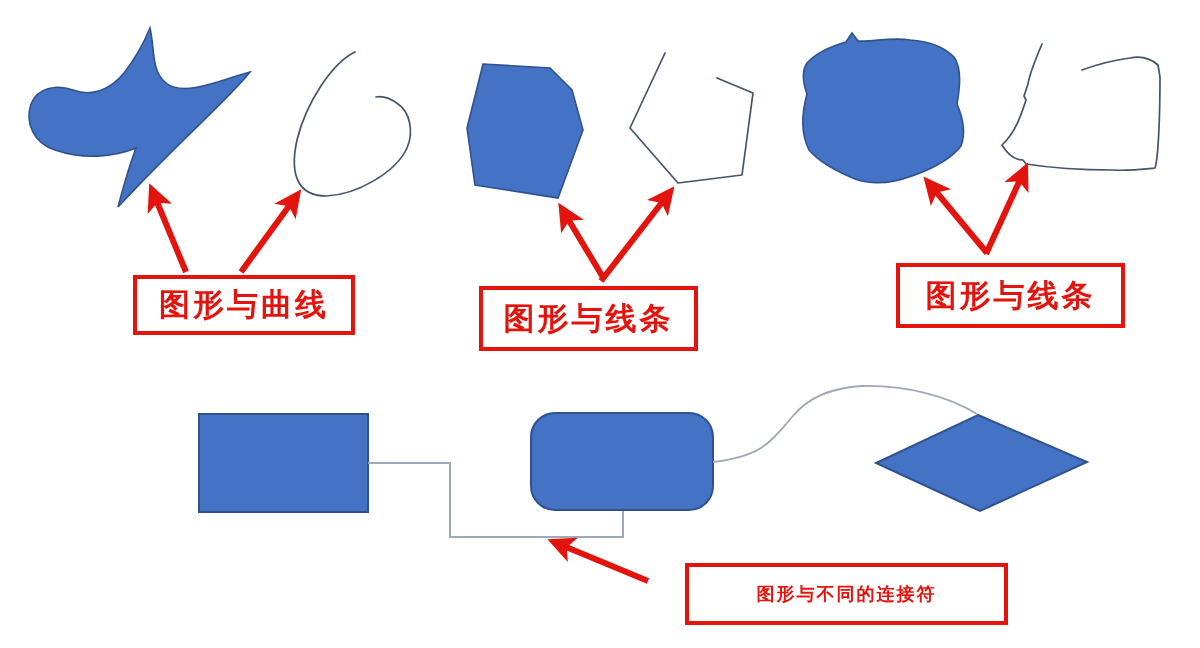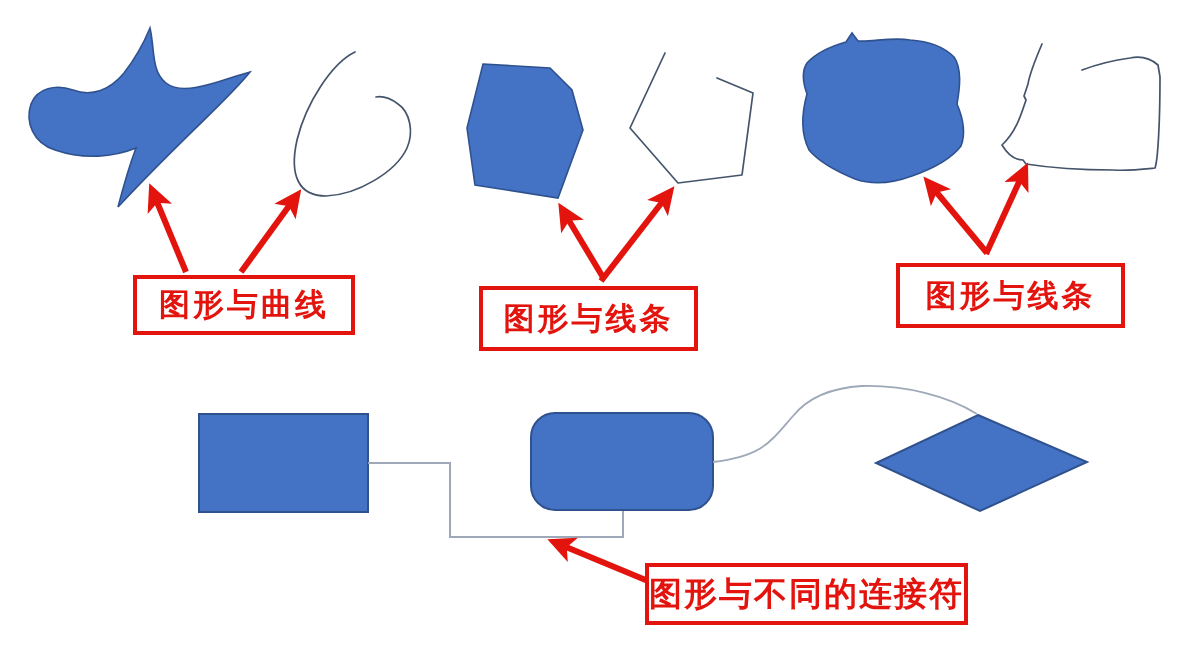--- a/index.html
+++ b/index.html
@@ -5,21 +5,21 @@
   html,body{margin:0;padding:0;}
   body{width:1200px;height:648px;background:#fff;position:relative;overflow:hidden;
        font-family:"Liberation Sans","DejaVu Sans",sans-serif;}
   #stage{position:absolute;left:0;top:0;width:1200px;height:648px;}
   #shapes-svg{position:absolute;left:0;top:0;}
   .label-box{position:absolute;box-sizing:border-box;border:4px solid var(--color-red);
              background:#fff;color:var(--color-red);font-weight:bold;
              display:flex;align-items:center;justify-content:center;
              letter-spacing:3px;z-index:5;}
   .lb-big{font-size:31px;}
-  .lb-small{font-size:33px;letter-spacing:2px;}
+  .lb-small{font-size:18px;letter-spacing:2px;margin-left:40px;}
   .watermark{position:absolute;left:950px;top:597px;z-index:9;font-size:30px;font-weight:bold;
              color:var(--color-watermark);letter-spacing:1px;white-space:nowrap;
              text-shadow:1px 1px 0 #fff,-1px -1px 0 #fff,2px 2px 1px rgba(255,255,255,.95);}
   .fill-shape{fill:var(--color-fill-blue);stroke:var(--color-stroke-dark-blue);stroke-width:1.6;}
   .outline-shape{fill:none;stroke:var(--color-outline);stroke-width:1.7;stroke-linecap:round;stroke-linejoin:round;}
   .connector{fill:none;stroke:var(--color-connector);stroke-width:2;}
   .red-arrow{stroke:var(--color-red);stroke-width:6;fill:none;}
 </style>
 </head>
 <body>

